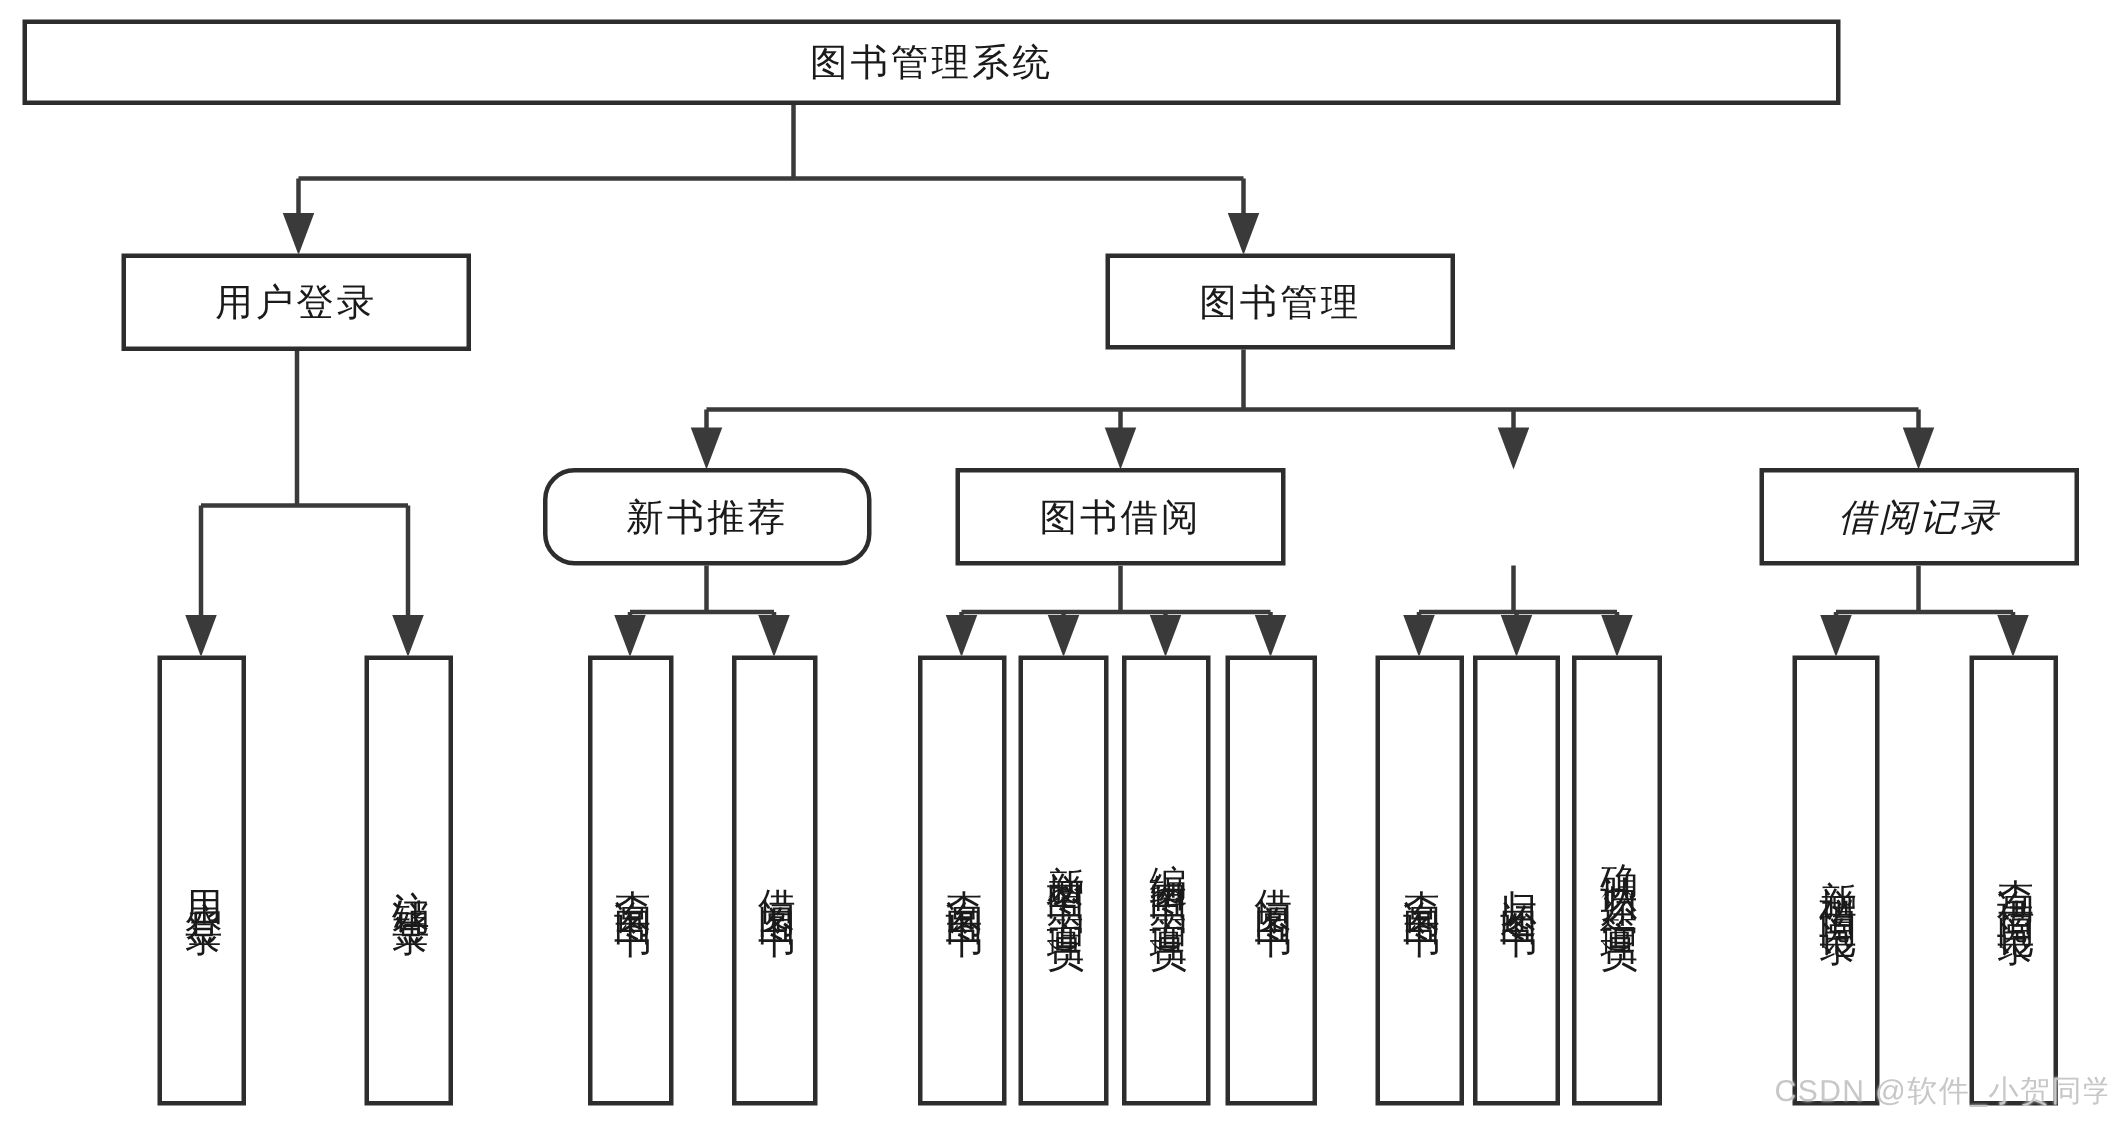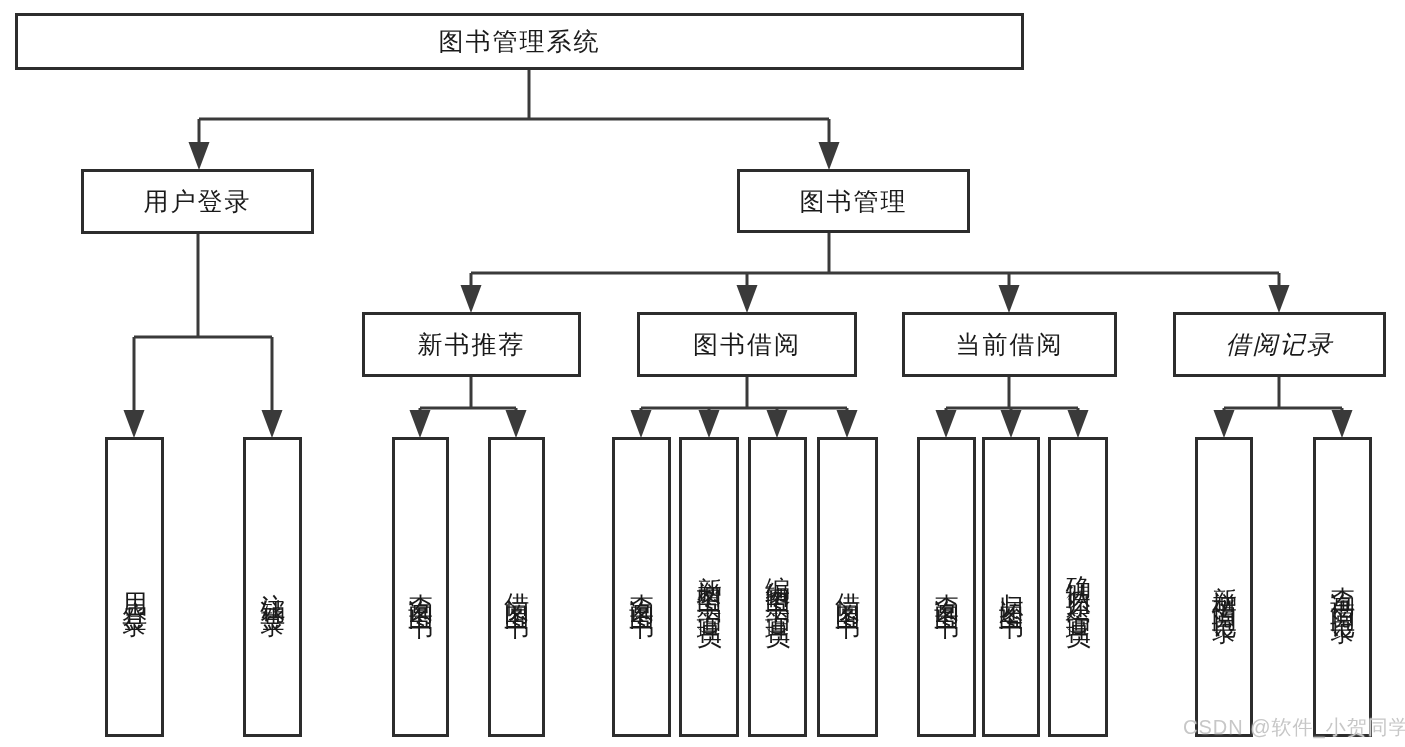--- a/index.html
+++ b/index.html
@@ -102,39 +102,36 @@
       <polygon points="1078,438 1067.5,410 1088.5,410"></polygon>
 
     <path d="M1279 377 V408"></path>
     <path d="M1224 408 H1342"></path>
     <path d="M1224 408 V414"></path>
       <polygon points="1224,438 1213.5,410 1234.5,410"></polygon>
     <path d="M1342 408 V414"></path>
       <polygon points="1342,438 1331.5,410 1352.5,410"></polygon>
   </svg>
 
-  <div class="node" style="left:15px; top:13px; width:1009px; height:57px;">
+  <div class="node" style="left:15px; top:13px; width:1212px; height:57px;">
     <span class="h-label">图书管理系统</span>
   </div>
 
   <div class="node" style="left:81px; top:169px; width:233px; height:65px;">
     <span class="h-label">用户登录</span>
   </div>
   <div class="node" style="left:712px; top:169px; width:233px; height:64px;margin-left:25px;">
     <span class="h-label">图书管理</span>
   </div>
 
-  <div class="node" style="left:362px; top:312px; width:219px; height:65px;">
+  <div class="node" style="left:362px; top:312px; width:219px; height:65px;border-radius:21px;">
     <span class="h-label">新书推荐</span>
   </div>
   <div class="node" style="left:637px; top:312px; width:220px; height:65px;">
     <span class="h-label">图书借阅</span>
-  </div>
-  <div class="node" style="left:902px; top:312px; width:215px; height:65px;">
-    <span class="h-label">当前借阅</span>
   </div>
   <div class="node" style="left:1173px; top:312px; width:213px; height:65px;font-style:italic;">
     <span class="h-label">借阅记录</span>
   </div>
 
   <div class="node" style="left:105px; top:437px; width:59px; height:300px;">
     <span class="v-label">用户登录</span>
   </div>
   <div class="node" style="left:243px; top:437px; width:59px; height:300px;">
     <span class="v-label">注销登录</span>

